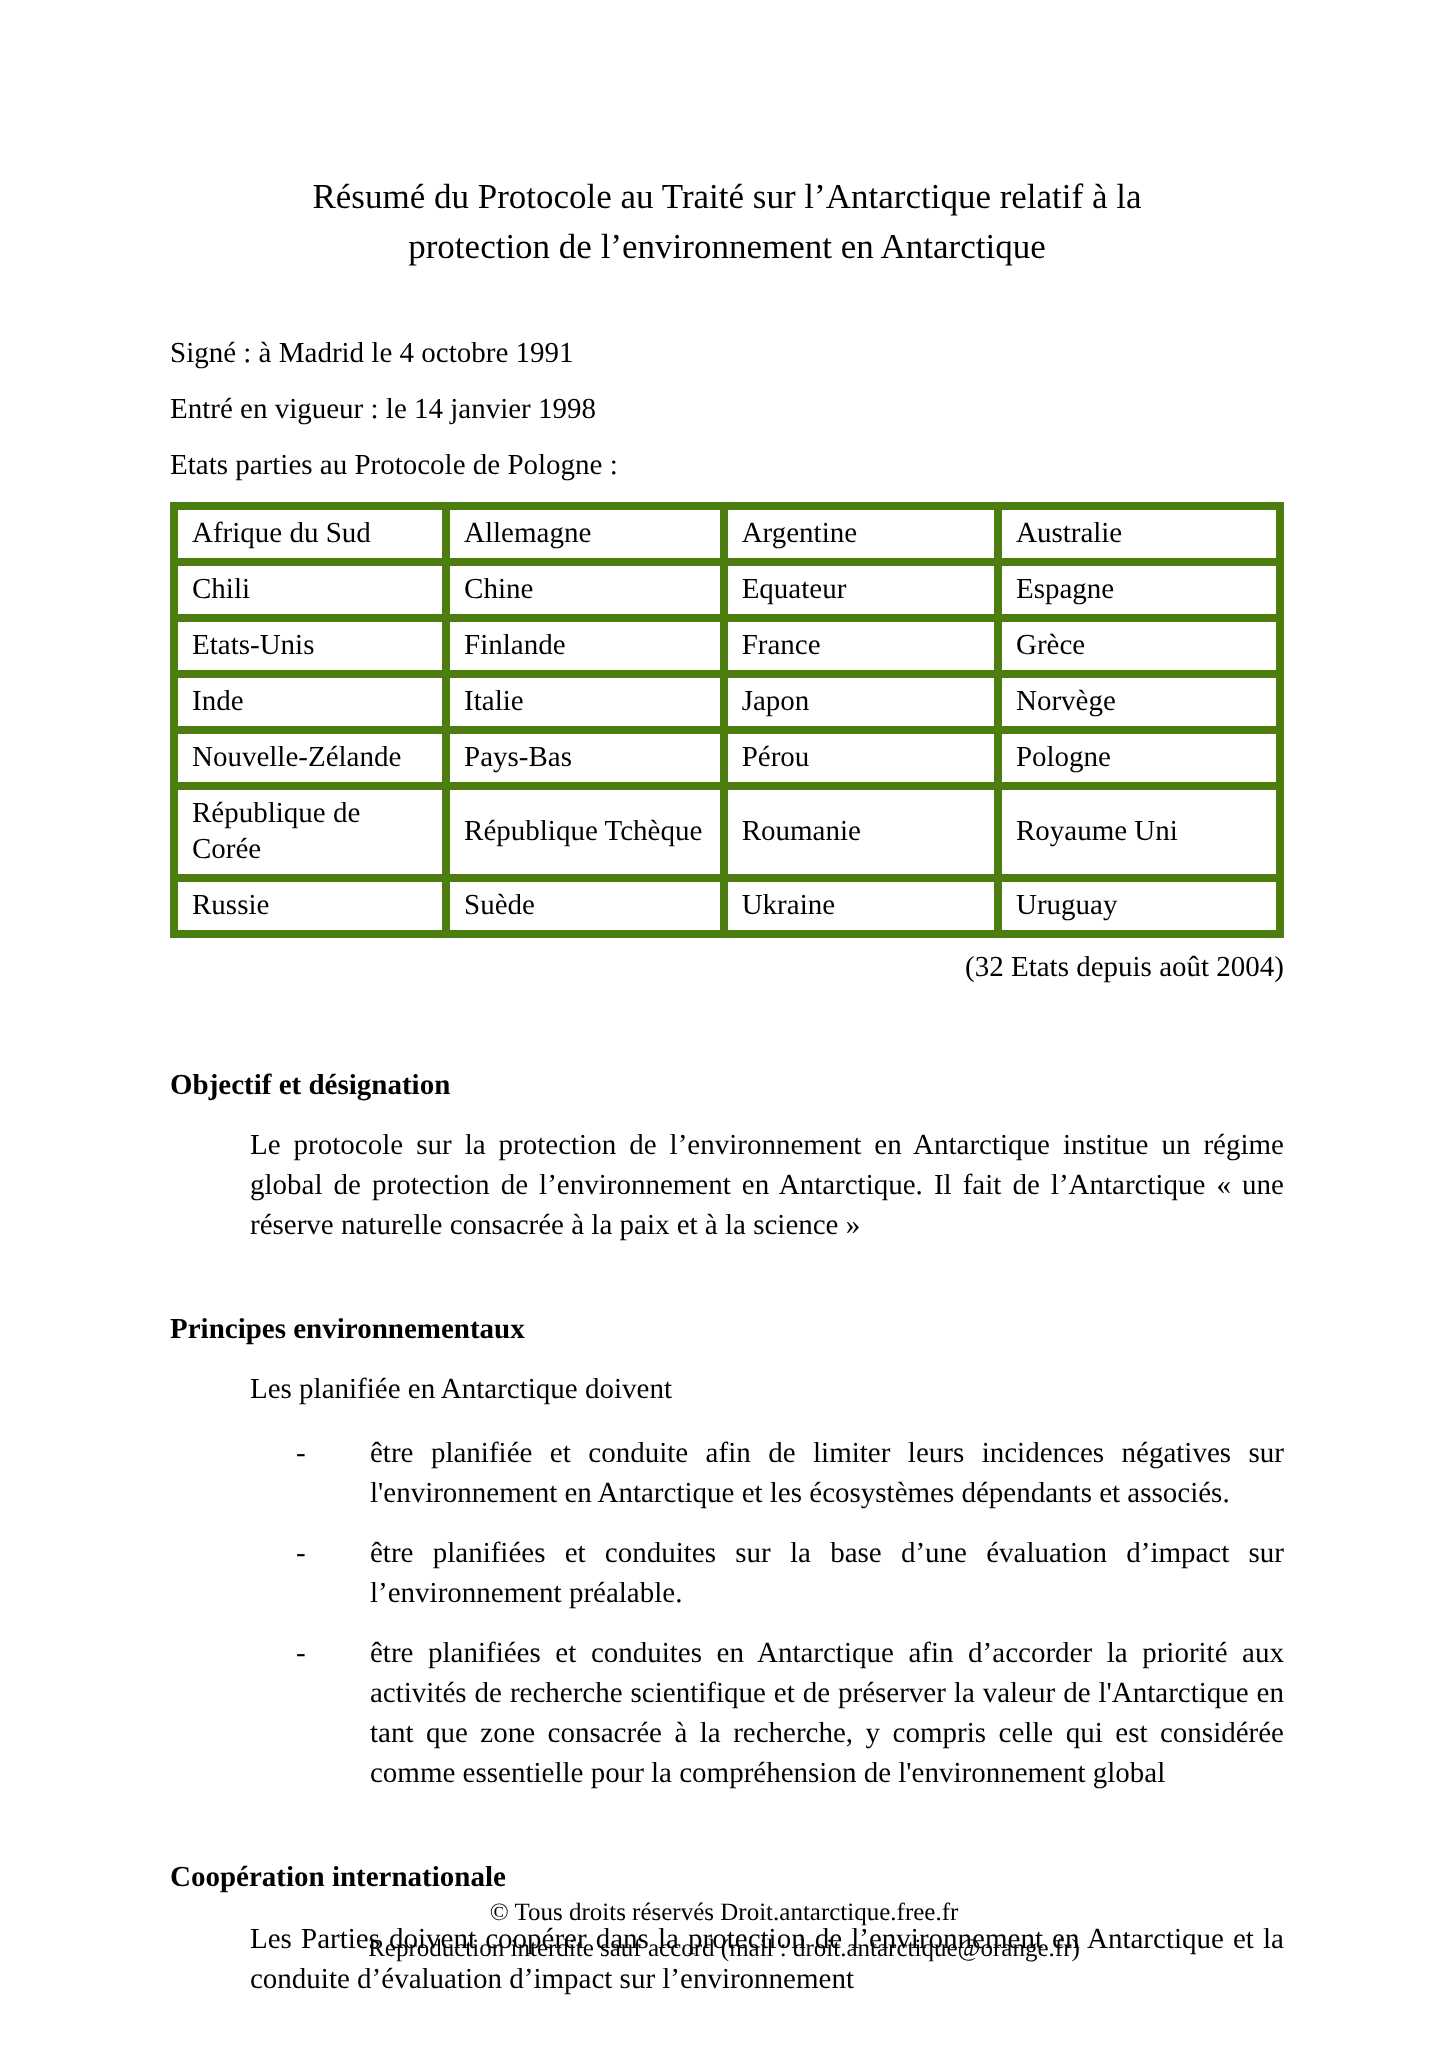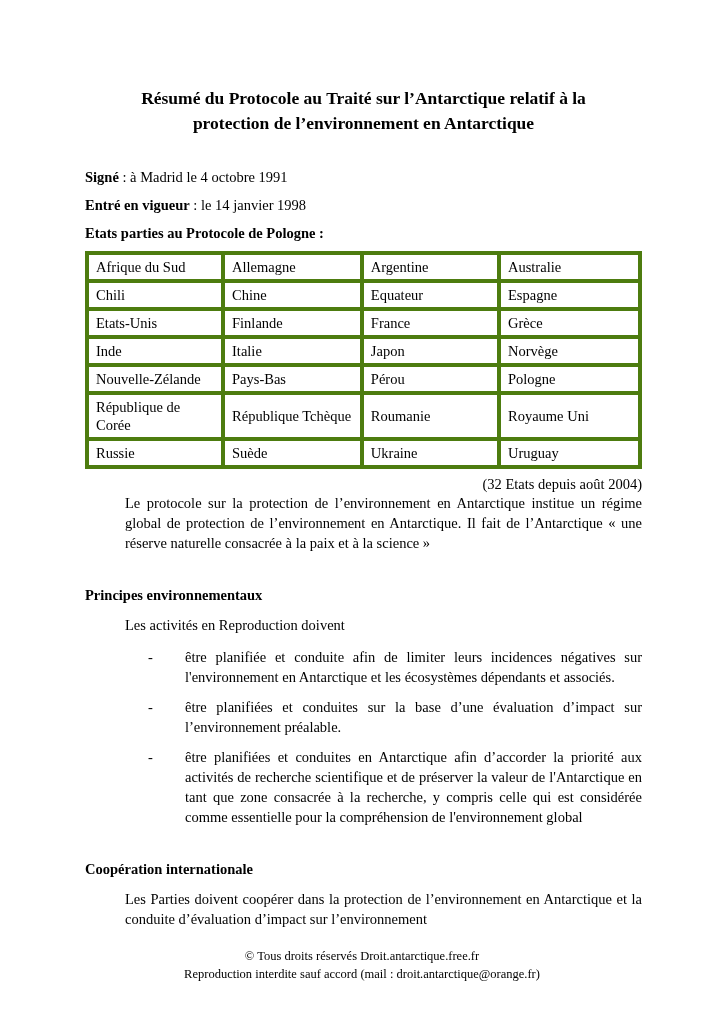--- a/index.html
+++ b/index.html
@@ -14,30 +14,30 @@
     box-sizing: border-box;
     padding: 86px 82px 0 85px;
     background: #ffffff;
     color: #000000;
     font-family: "Liberation Serif", serif;
     font-size: 14.5px;
     overflow: hidden;
   }
   .doc-title {
     text-align: center;
-    font-weight: bold;
+    font-weight: normal;
     font-size: 17.5px;
     line-height: 1.45;
     margin: 0 0 30px 0;
   }
   .meta-line {
     margin: 0 0 7px 0;
     line-height: 1.45;
   }
-  .meta-line b { font-weight: bold; }
+  .meta-line b { font-weight: normal; }
   table.parties {
     width: 100%;
     border-collapse: collapse;
     margin-top: 4px;
   }
   table.parties td {
     border: 4px solid #4d7c0f;
     padding: 3px 7px;
     font-size: 14.5px;
     line-height: 18px;
@@ -149,24 +149,25 @@
           <td>Russie</td>
           <td>Suède</td>
           <td>Ukraine</td>
           <td>Uruguay</td>
         </tr>
       </tbody>
   </table>
 
   <p class="table-caption">(32 Etats depuis août 2004)</p>
 
+  <h2 class="section-heading first" style="font-size:14.5px">Objectif et désignation</h2>
   <p class="indent-para">Le protocole sur la protection de l’environnement en Antarctique institue un régime global de protection de l’environnement en Antarctique. Il fait de l’Antarctique « une réserve naturelle consacrée à la paix et à la science »</p>
 
   <h2 class="section-heading" style="font-size:14.5px">Principes environnementaux</h2>
-  <p class="intro-line">Les activités en Reproduction doivent</p>
+  <p class="intro-line">Les planifiée en Antarctique doivent</p>
 
   <div class="bullet">
     <span class="marker">-</span>
     <span class="bullet-text">être planifiée et conduite afin de limiter leurs incidences négatives sur l'environnement en Antarctique et les écosystèmes dépendants et associés.</span>
   </div>
   <div class="bullet">
     <span class="marker">-</span>
     <span class="bullet-text">être planifiées et conduites sur la base d’une évaluation d’impact sur l’environnement préalable.</span>
   </div>
   <div class="bullet">

